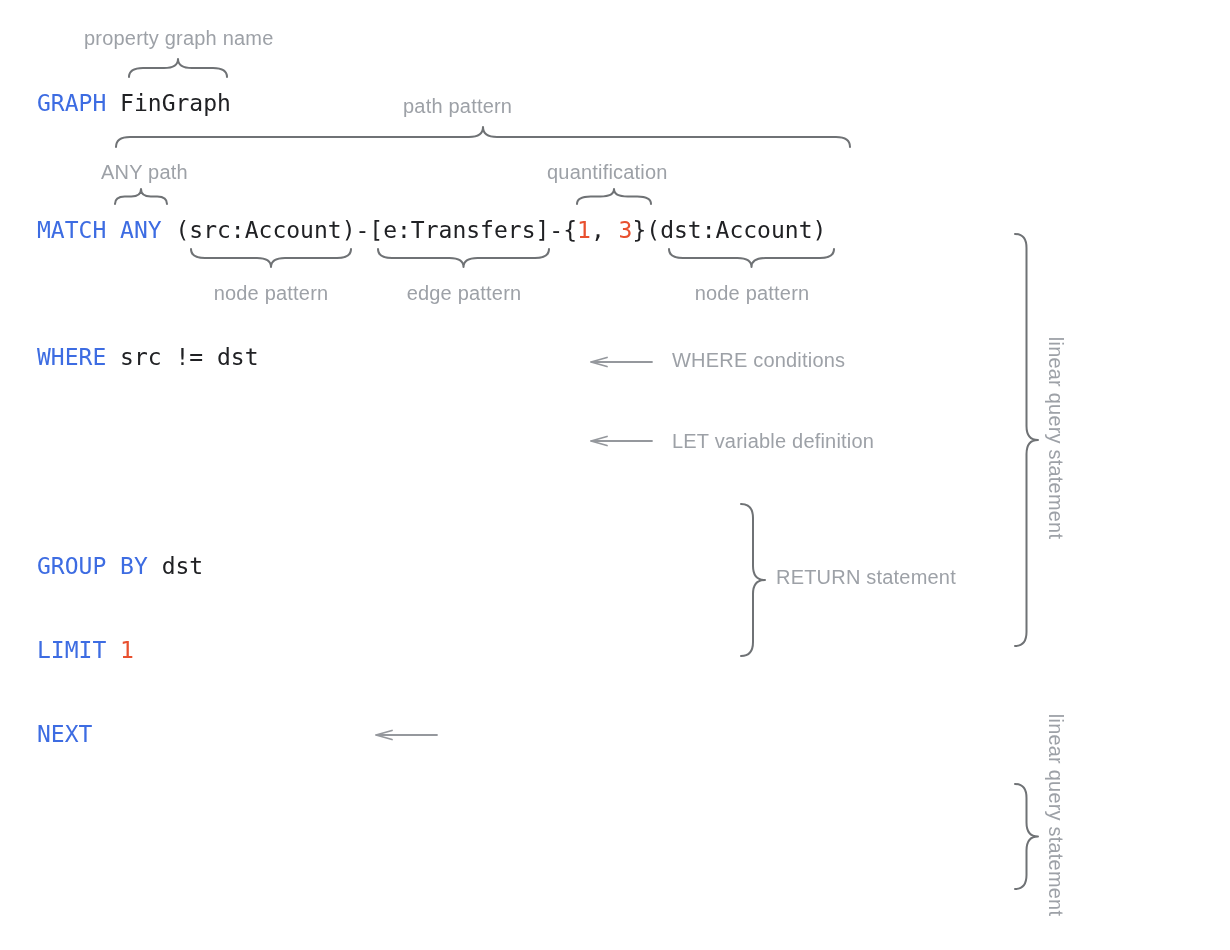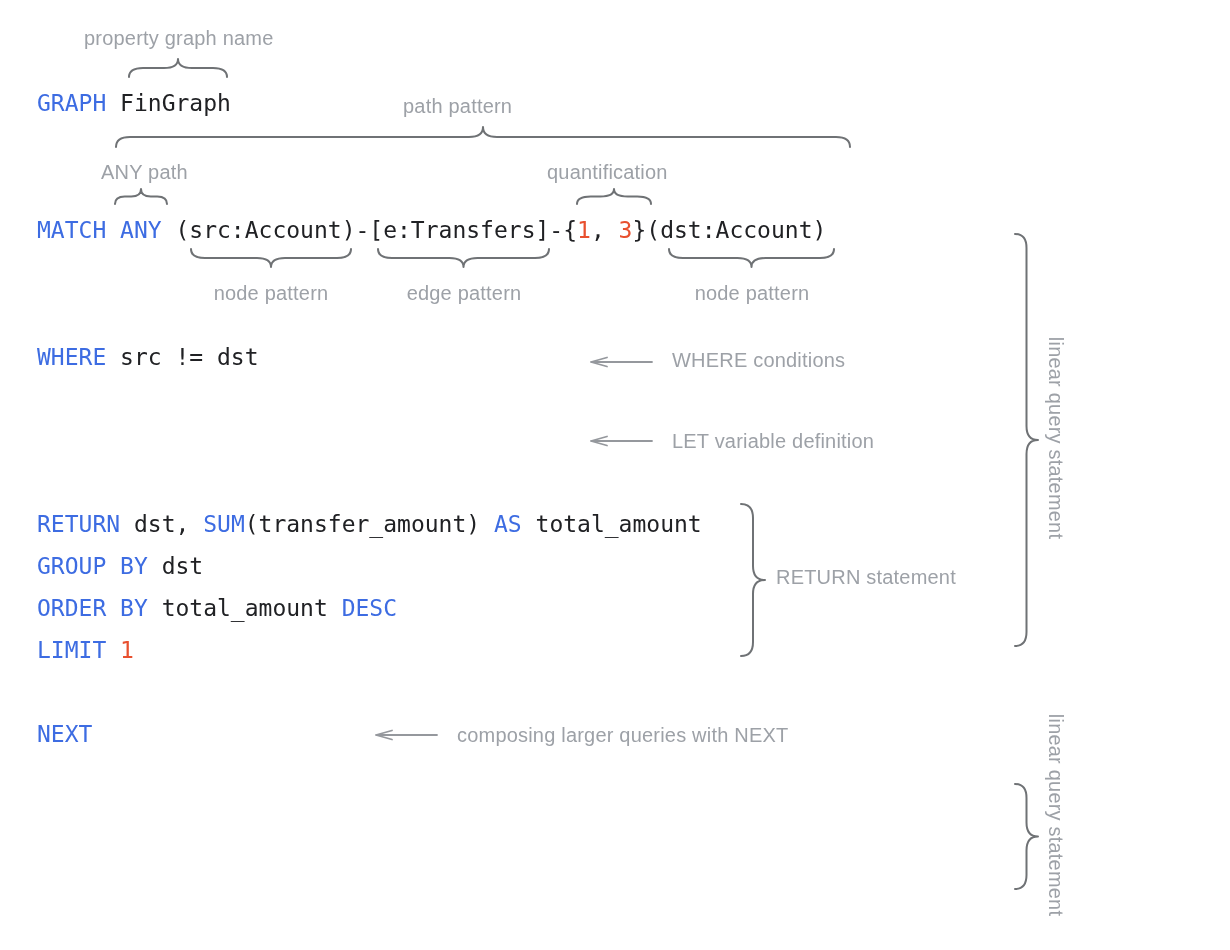--- a/index.html
+++ b/index.html
@@ -56,31 +56,28 @@
   <div class="lbl" style="left:84px;top:28px">property graph name</div>
   <div class="lbl" style="left:403px;top:96px">path pattern</div>
   <div class="lbl" style="left:101px;top:162px">ANY path</div>
   <div class="lbl" style="left:547px;top:162px">quantification</div>
   <div class="lbl clbl" style="left:271px;top:283px">node pattern</div>
   <div class="lbl clbl" style="left:464px;top:283px">edge pattern</div>
   <div class="lbl clbl" style="left:752px;top:283px">node pattern</div>
   <div class="lbl" style="left:672px;top:350px">WHERE conditions</div>
   <div class="lbl" style="left:672px;top:431px">LET variable definition</div>
   <div class="lbl" style="left:776px;top:567px">RETURN statement</div>
-  <div class="lbl" style="left:457px;top:725px">composing larger queries with NEXT</div>
   <div class="lbl vlbl" style="left:1046px;top:438px">linear query statement</div>
   <div class="lbl vlbl" style="left:1046px;top:815px">linear query statement</div>
   <div class="lbl vlbl" style="left:1170px;top:440px">graph query</div>
 
   <div class="code" style="left:37px;top:92px"><span class="t-kw">GRAPH</span><span class="t-pl"> FinGraph</span></div>
   <div class="code" style="left:37px;top:219px"><span class="t-kw">MATCH ANY</span><span class="t-pl"> (src:Account)-[e:Transfers]-{</span><span class="t-num">1</span><span class="t-pl">, </span><span class="t-num">3</span><span class="t-pl">}(dst:Account)</span></div>
   <div class="code" style="left:37px;top:346px"><span class="t-kw">WHERE</span><span class="t-pl"> src != dst</span></div>
-  <div class="code" style="left:37px;top:513px"><span class="t-kw">RETURN</span><span class="t-pl"> dst, </span><span class="t-kw">SUM</span><span class="t-pl">(transfer_amount) </span><span class="t-kw">AS</span><span class="t-pl"> total_amount</span></div>
   <div class="code" style="left:37px;top:555px"><span class="t-kw">GROUP BY</span><span class="t-pl"> dst</span></div>
-  <div class="code" style="left:37px;top:597px"><span class="t-kw">ORDER BY</span><span class="t-pl"> total_amount </span><span class="t-kw">DESC</span></div>
   <div class="code" style="left:37px;top:639px"><span class="t-kw">LIMIT</span><span class="t-pl"> </span><span class="t-num">1</span></div>
   <div class="code" style="left:37px;top:723px"><span class="t-kw">NEXT</span></div>
 
   <svg class="brace" style="left:128px;top:58px" width="100" height="20">
       <path d="M1 19 Q1 10 15 10 L36 10 Q50 10 50 1 Q50 10 64 10 L85 10 Q99 10 99 19"></path>
     </svg>
   <svg class="brace" style="left:115px;top:126px" width="736" height="22">
       <path d="M1 21 Q1 11 15 11 L354 11 Q368 11 368 1 Q368 11 382 11 L721 11 Q735 11 735 21"></path>
     </svg>
   <svg class="brace" style="left:114px;top:188px" width="54" height="17">

